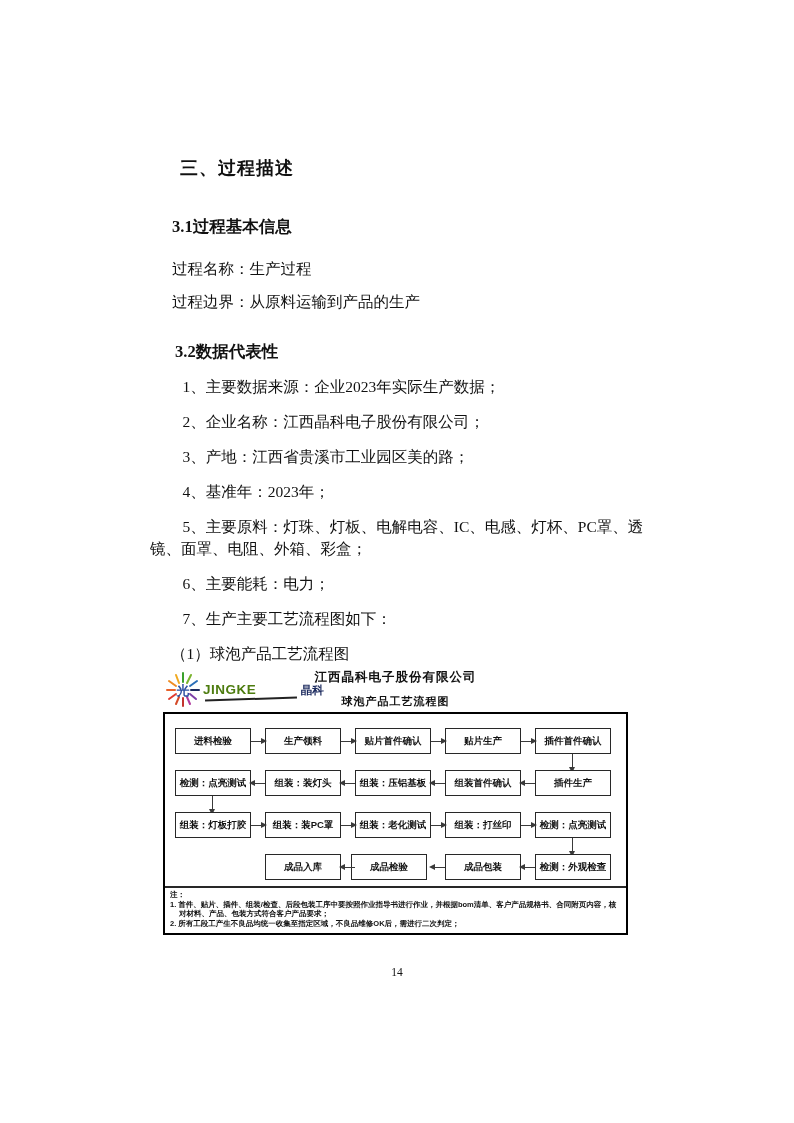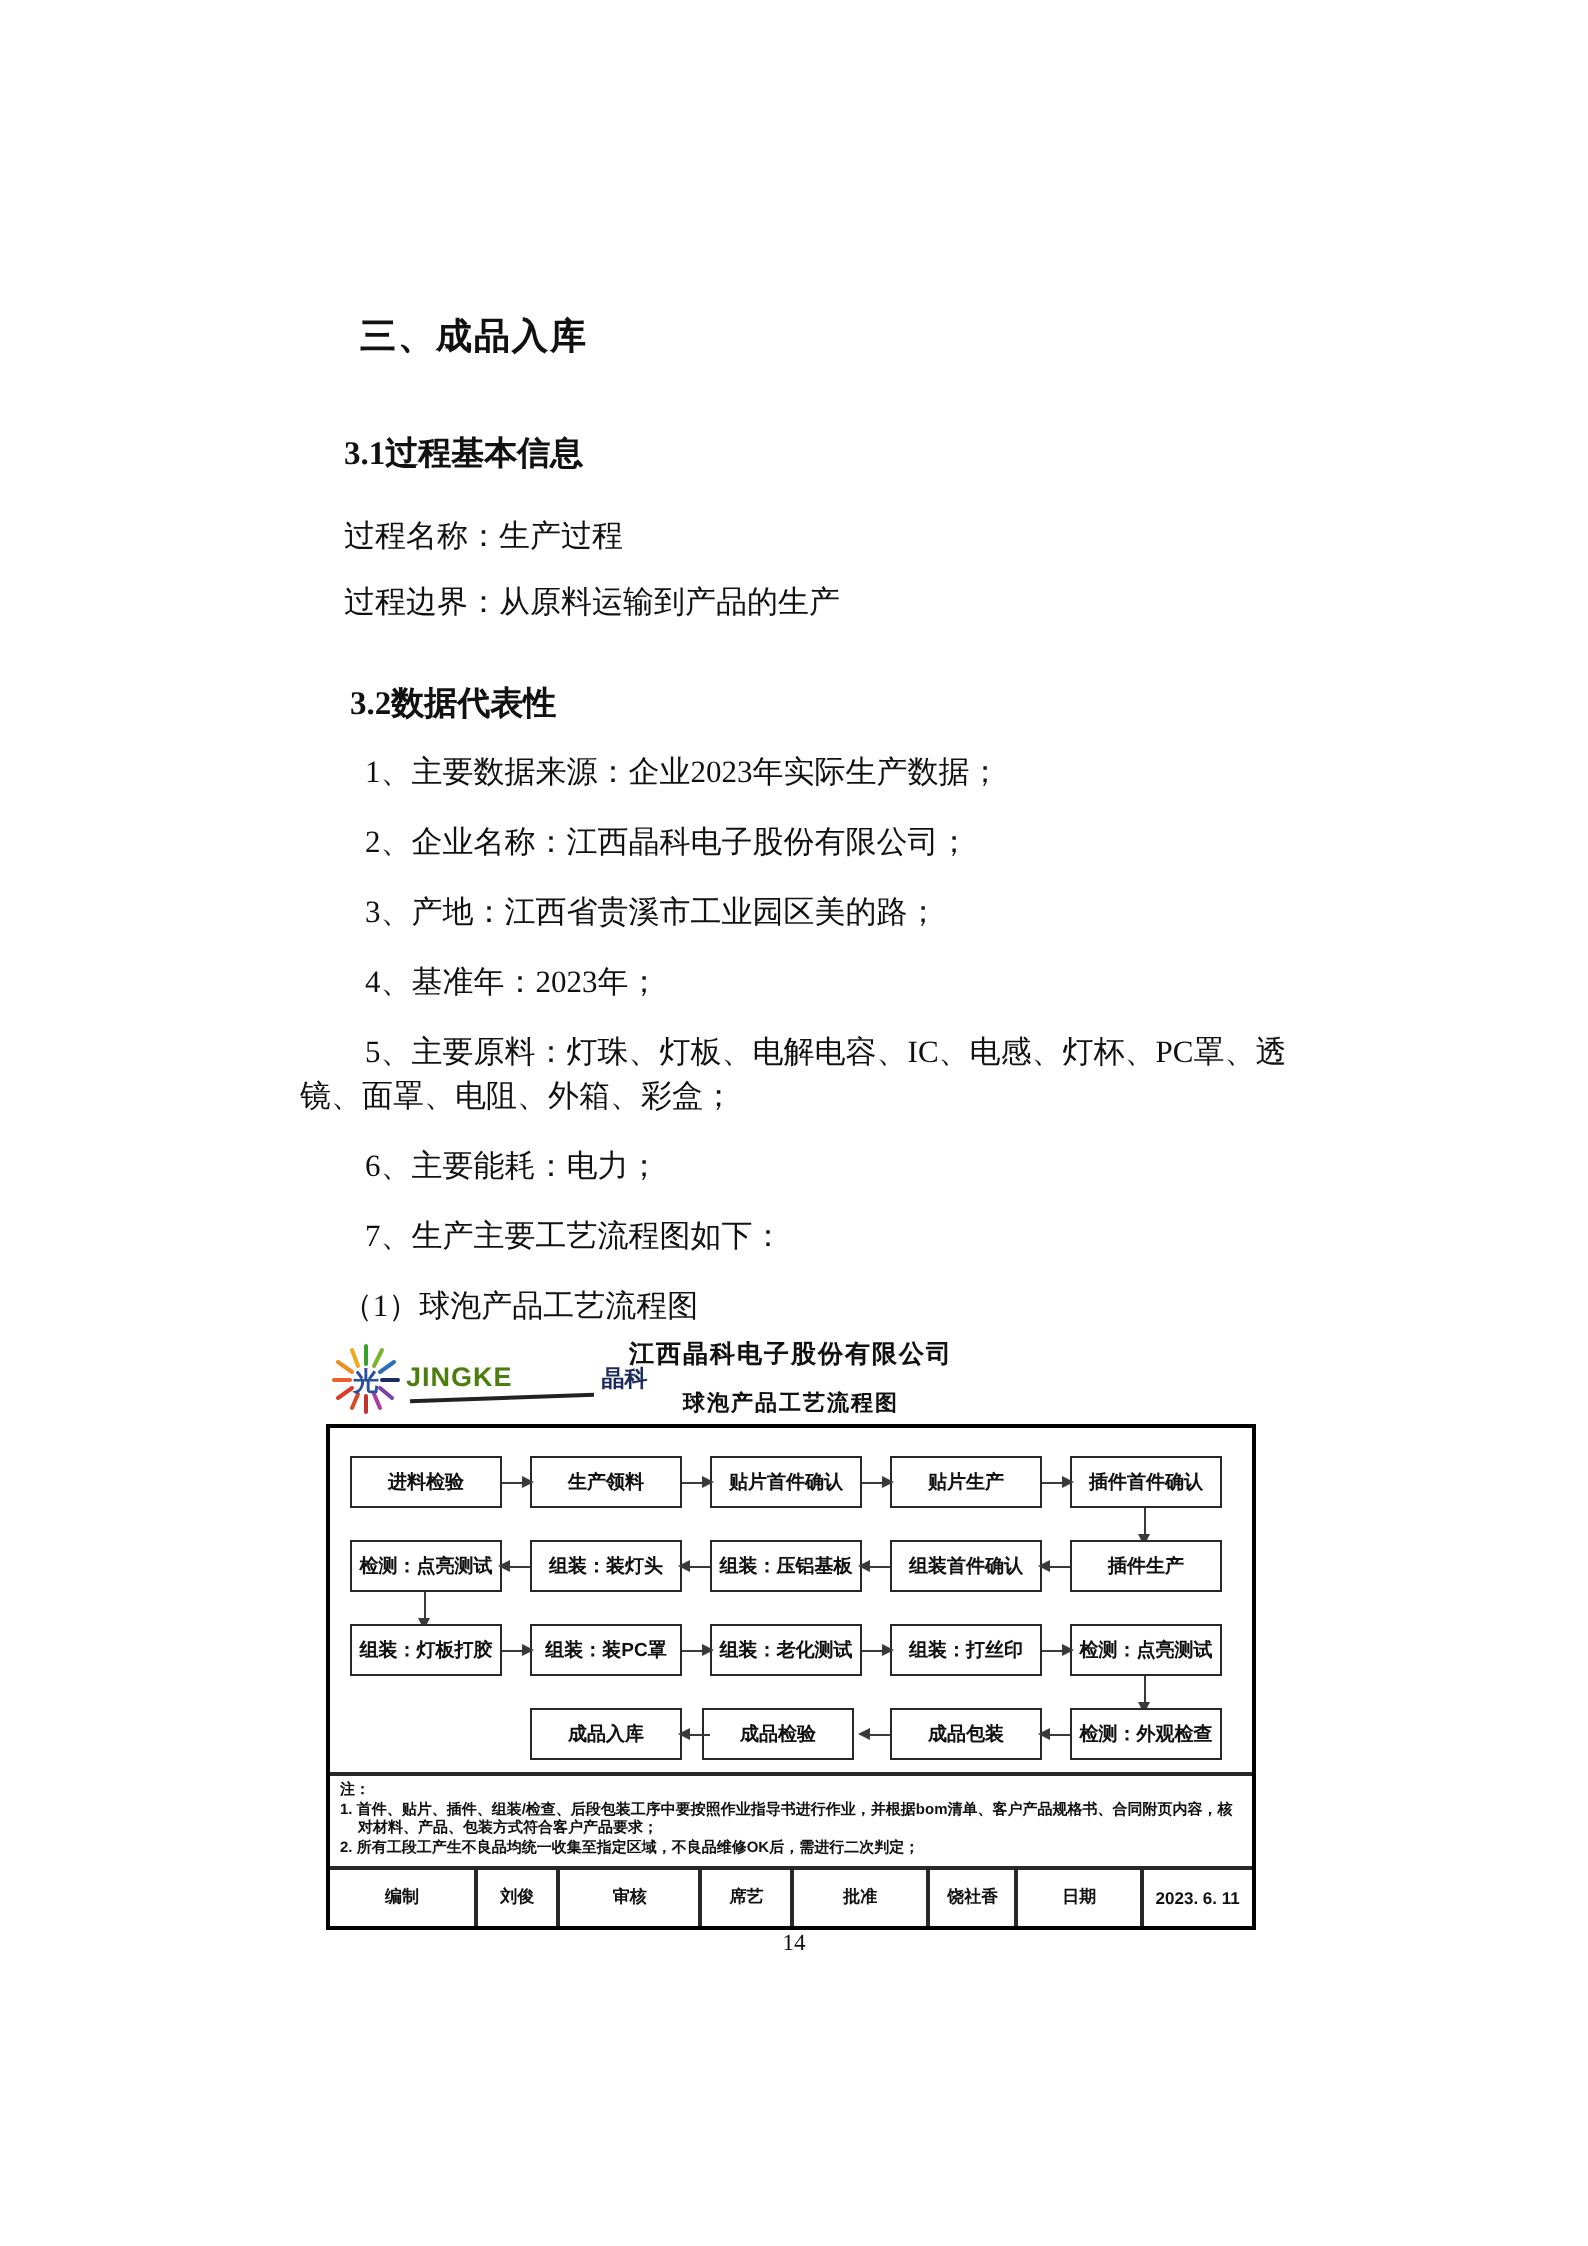--- a/index.html
+++ b/index.html
@@ -57,21 +57,21 @@
   
   .pageno { position:absolute; left:0; right:0; top:966px; text-align:center;
             font-size:11.5px; font-family:"Liberation Serif",serif; }
 </style>
 </head>
 <body>
 
 <div class="page">
 
   <div class="doc">
-    <div class="doc-h1">三、成品入库</div>
+    <div class="doc-h1">三、过程描述</div>
 
     <div class="doc-h2 h2-a">3.1过程基本信息</div>
     <p class="info-line">过程名称：生产过程</p>
     <p class="info-line">过程边界：从原料运输到产品的生产</p>
 
     <div class="doc-h2 h2-b">3.2数据代表性</div>
     <div class="list">
       <p>1、主要数据来源：企业2023年实际生产数据；</p>
       <p>2、企业名称：江西晶科电子股份有限公司；</p>
       <p>3、产地：江西省贵溪市工业园区美的路；</p>
@@ -158,27 +158,17 @@
         <div class="al" style="left:266px;top:153px"></div>
         <div class="al" style="left:356px;top:153px"></div>
       </div>
 
       <div class="notes">
         <p>注：</p>
         <p class="hang">1. 首件、贴片、插件、组装/检查、后段包装工序中要按照作业指导书进行作业，并根据bom清单、客户产品规格书、合同附页内容，核对材料、产品、包装方式符合客户产品要求；</p>
         <p class="hang">2. 所有工段工产生不良品均统一收集至指定区域，不良品维修OK后，需进行二次判定；</p>
       </div>
 
-      <div class="foot">
-        <div class="fcell" style="width:15.6%">编制</div>
-        <div class="fcell" style="width:9.0%">刘俊</div>
-        <div class="fcell" style="width:15.4%">审核</div>
-        <div class="fcell" style="width:9.9%">席艺</div>
-        <div class="fcell" style="width:14.8%">批准</div>
-        <div class="fcell" style="width:9.6%">饶社香</div>
-        <div class="fcell" style="width:13.5%">日期</div>
-        <div class="fcell" style="width:12.2%">2023. 6. 11</div>
-      </div>
     </div>
   </div>
 
   <div class="pageno">14</div>
 </div>
 
 </body></html>

